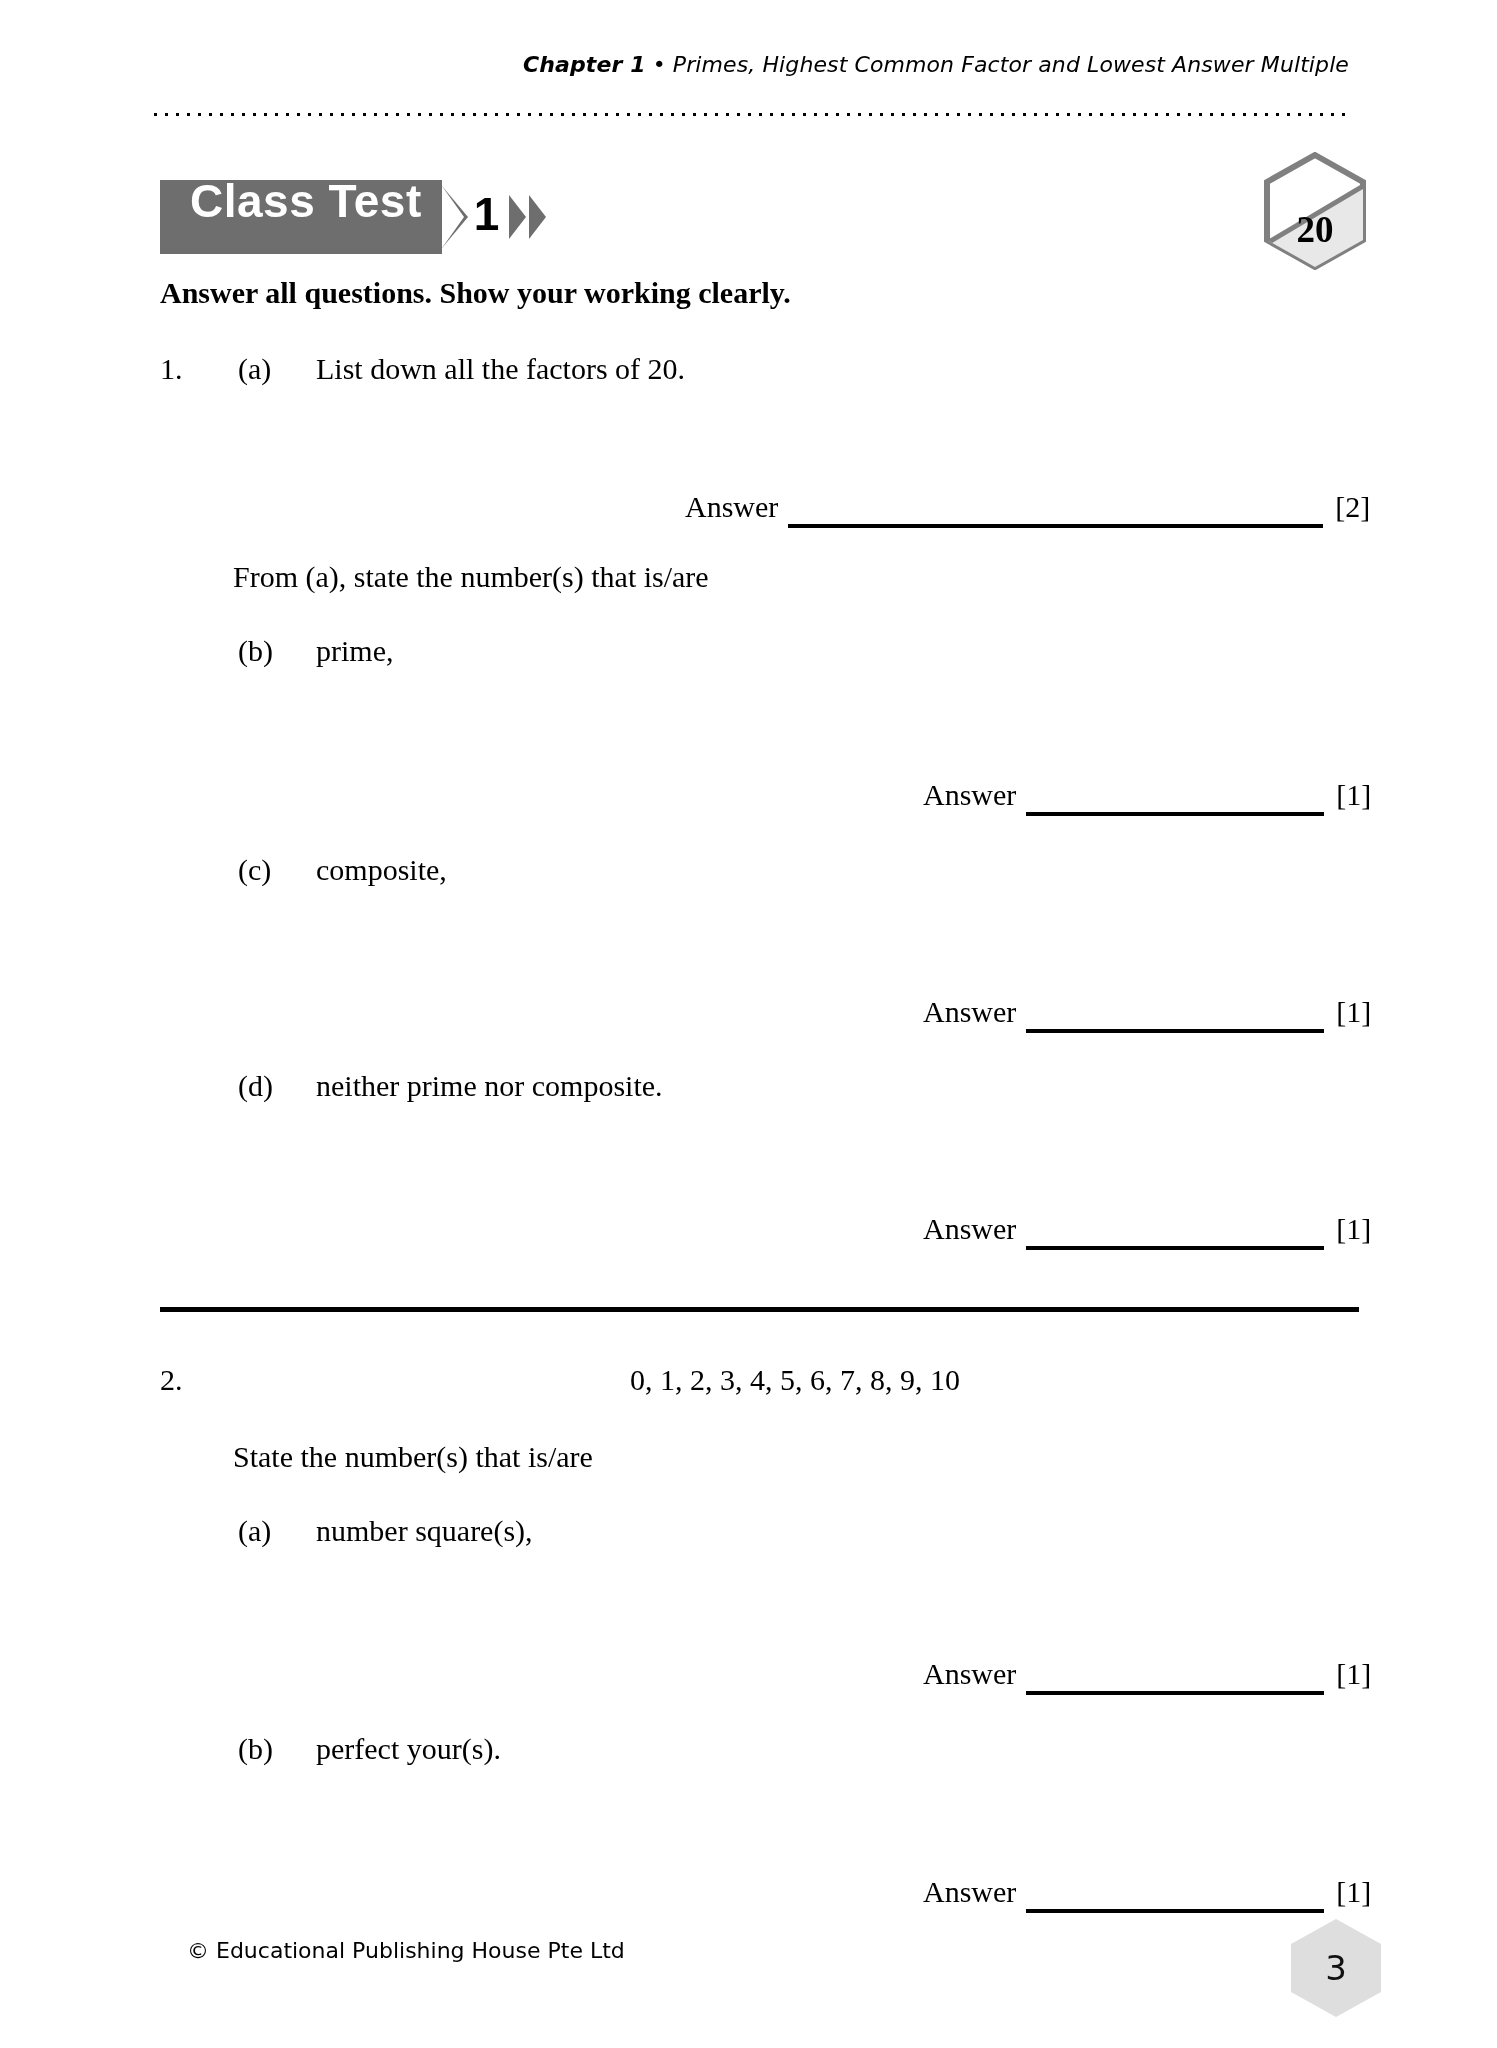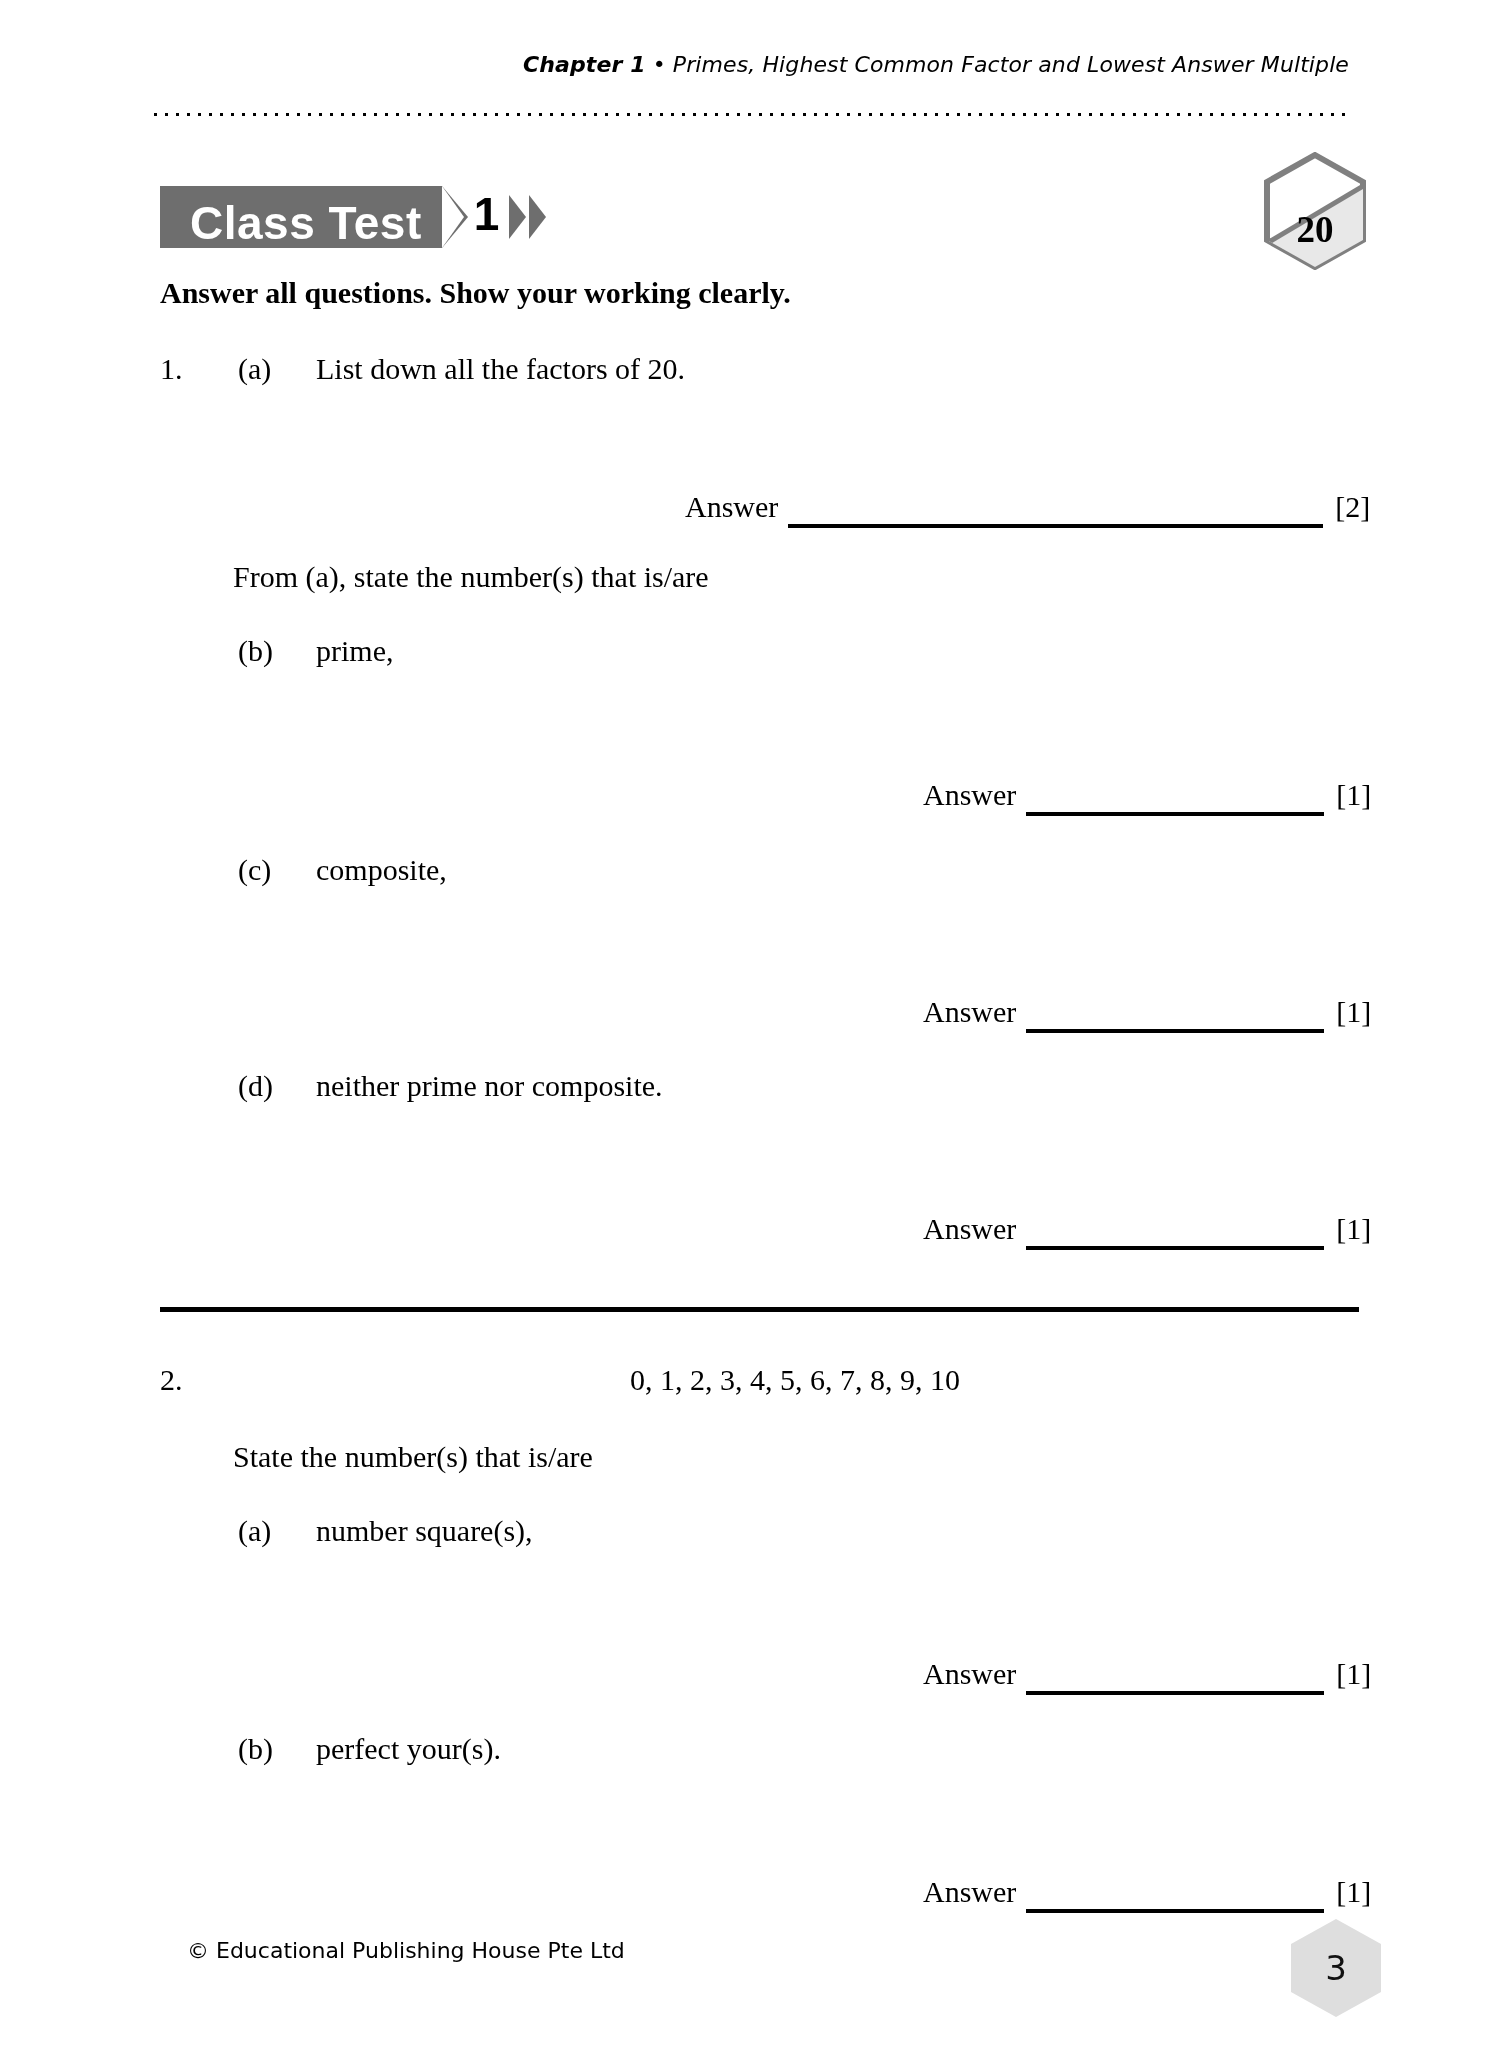--- a/index.html
+++ b/index.html
@@ -55,22 +55,22 @@
     top: 186px;
     left: 160px;
     display: flex;
     align-items: center;
     height: 62px;
   }
   .banner-box {
     background: #6e6e6e;
     height: 62px;
     display: flex;
-    align-items: flex-end;
-    padding: 0 20px 0 30px;
+    align-items: flex-start;
+    padding: 0 20px 12px 30px;
   }
   .banner-title {
     color: #ffffff;
     font-family: "Liberation Sans", sans-serif;
     font-weight: bold;
     font-size: 46px;
     line-height: 1;
     letter-spacing: 0.5px;
     position: relative;
     top: -2px;

